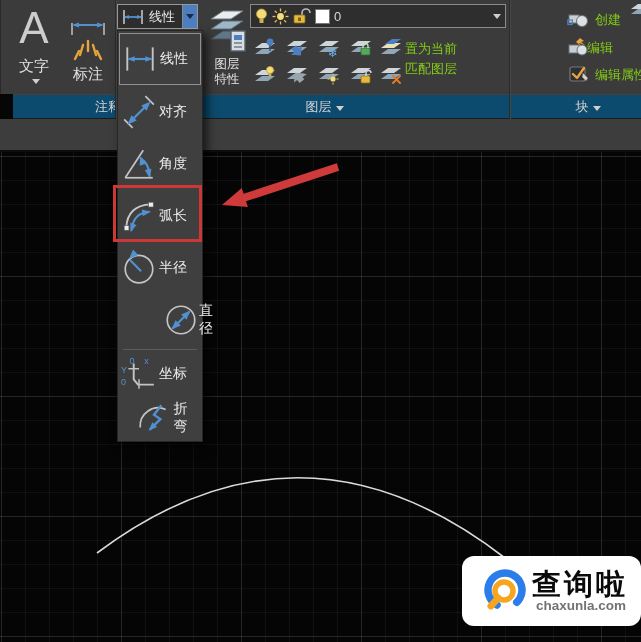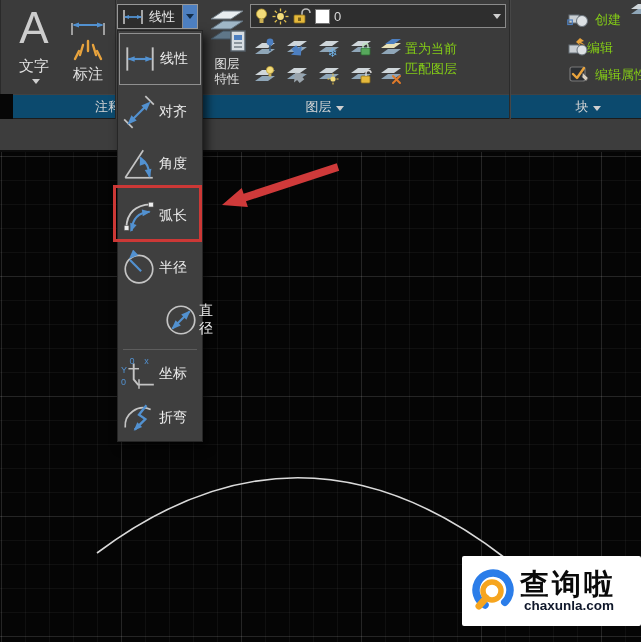--- a/index.html
+++ b/index.html
@@ -56,25 +56,25 @@
       linear-gradient(rgba(255,255,255,0.085) 1px, transparent 1px),
       linear-gradient(90deg, rgba(255,255,255,0.085) 1px, transparent 1px),
       linear-gradient(rgba(255,255,255,0.045) 1px, transparent 1px),
       linear-gradient(90deg, rgba(255,255,255,0.045) 1px, transparent 1px);
     background-size:120px 120px,120px 120px,24px 24px,24px 24px;
     background-position:1px 4px,1px 4px,1px 4px,1px 4px; }
   #arc-svg { left:0; top:0; width:641px; height:490px; }
 
   
   #watermark { left:462px; top:556px; width:179px; height:70px; background:#ffffff;
-               border-radius:2px; display:flex; align-items:center; padding-left:7px; z-index:14; }
+               border-radius:12px; display:flex; align-items:center; padding-left:19px; z-index:14; }
   #wm-text { display:flex; flex-direction:column; align-items:center; margin-left:3px; }
   #wm-title { font-family:"Liberation Serif","DejaVu Serif",serif; font-weight:bold;
               font-size:29px; color:#0a0a0a; letter-spacing:3px; line-height:30px; white-space:nowrap; }
-  #wm-domain { font-size:13.5px; color:#0f172a; font-weight:bold; line-height:14px;
+  #wm-domain { font-size:13.5px; color:#737373; font-weight:bold; line-height:14px;
                align-self:flex-end; padding-right:2px; }
 </style>
 </head>
 <body>
 
 <div id="stage">
 
   <div id="ribbon" class="abs">
 
     <div class="abs rbtn" style="left:8px; top:3px; width:50px;">
@@ -360,21 +360,21 @@
           <line x1="17" y1="22" x2="17" y2="31" stroke="#c4c4c4" stroke-width="1.4"></line>
           <text x="8" y="8" font-size="8.5" fill="#5291d0" font-family="Liberation Sans,sans-serif">0</text>
           <text x="22" y="8" font-size="8.5" fill="#5291d0" font-family="Liberation Sans,sans-serif">x</text>
           <text x="0" y="16" font-size="8.5" fill="#5291d0" font-family="Liberation Sans,sans-serif">Y</text>
           <text x="0" y="27" font-size="8.5" fill="#5291d0" font-family="Liberation Sans,sans-serif">0</text>
         </svg>
       </span>
       <span class="mi-label">坐标</span>
     </div>
 
-    <div class="menu-item" style="top:366px; height:42px;">
+    <div class="menu-item" style="top:366px; height:42px;padding-left:15px;">
       <span class="mi-icon">
         <svg width="36" height="36" viewBox="0 0 34 34">
           <path d="M 4 26 A 17 17 0 0 1 28 9" fill="none" stroke="#c4c4c4" stroke-width="1.6"></path>
           <polyline points="24,5 17,14 23,18 13,28" fill="none" stroke="#5291d0" stroke-width="2.2"></polyline>
           <polygon points="0,0 -8,-3.2 -8,3.2" fill="#5291d0" transform="translate(12,29) rotate(135)"></polygon>
         </svg>
       </span>
       <span class="mi-label">折弯</span>
     </div>
   </div>

